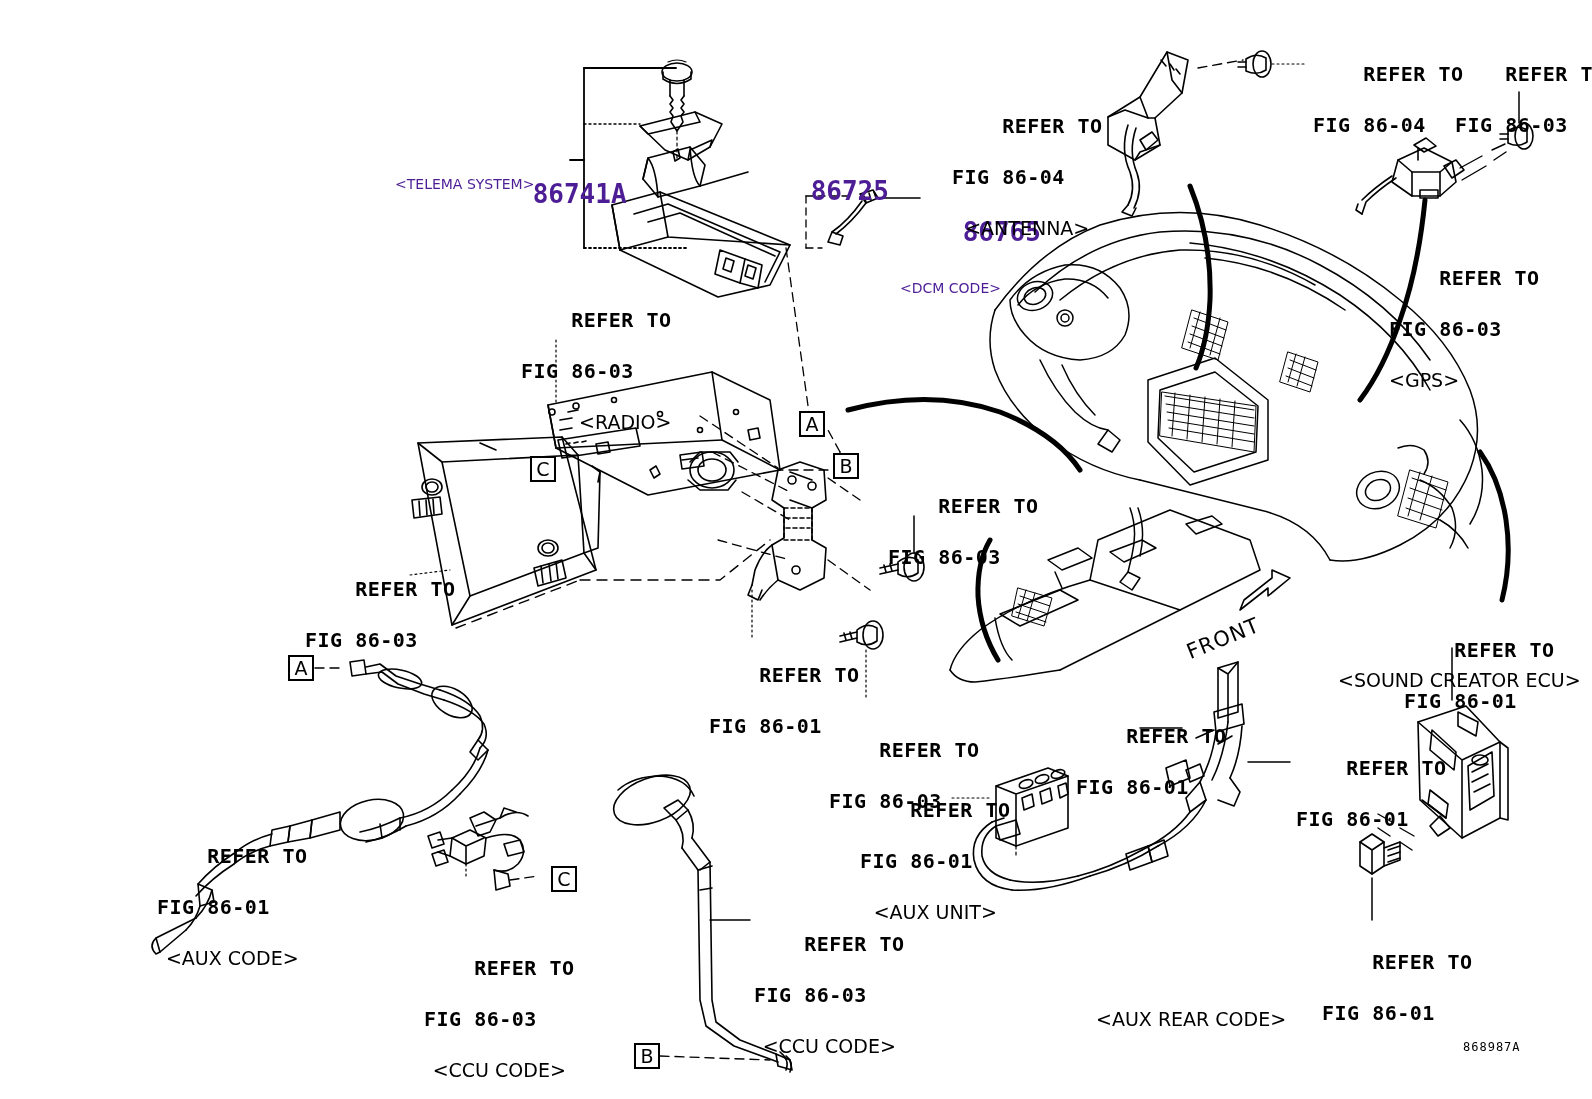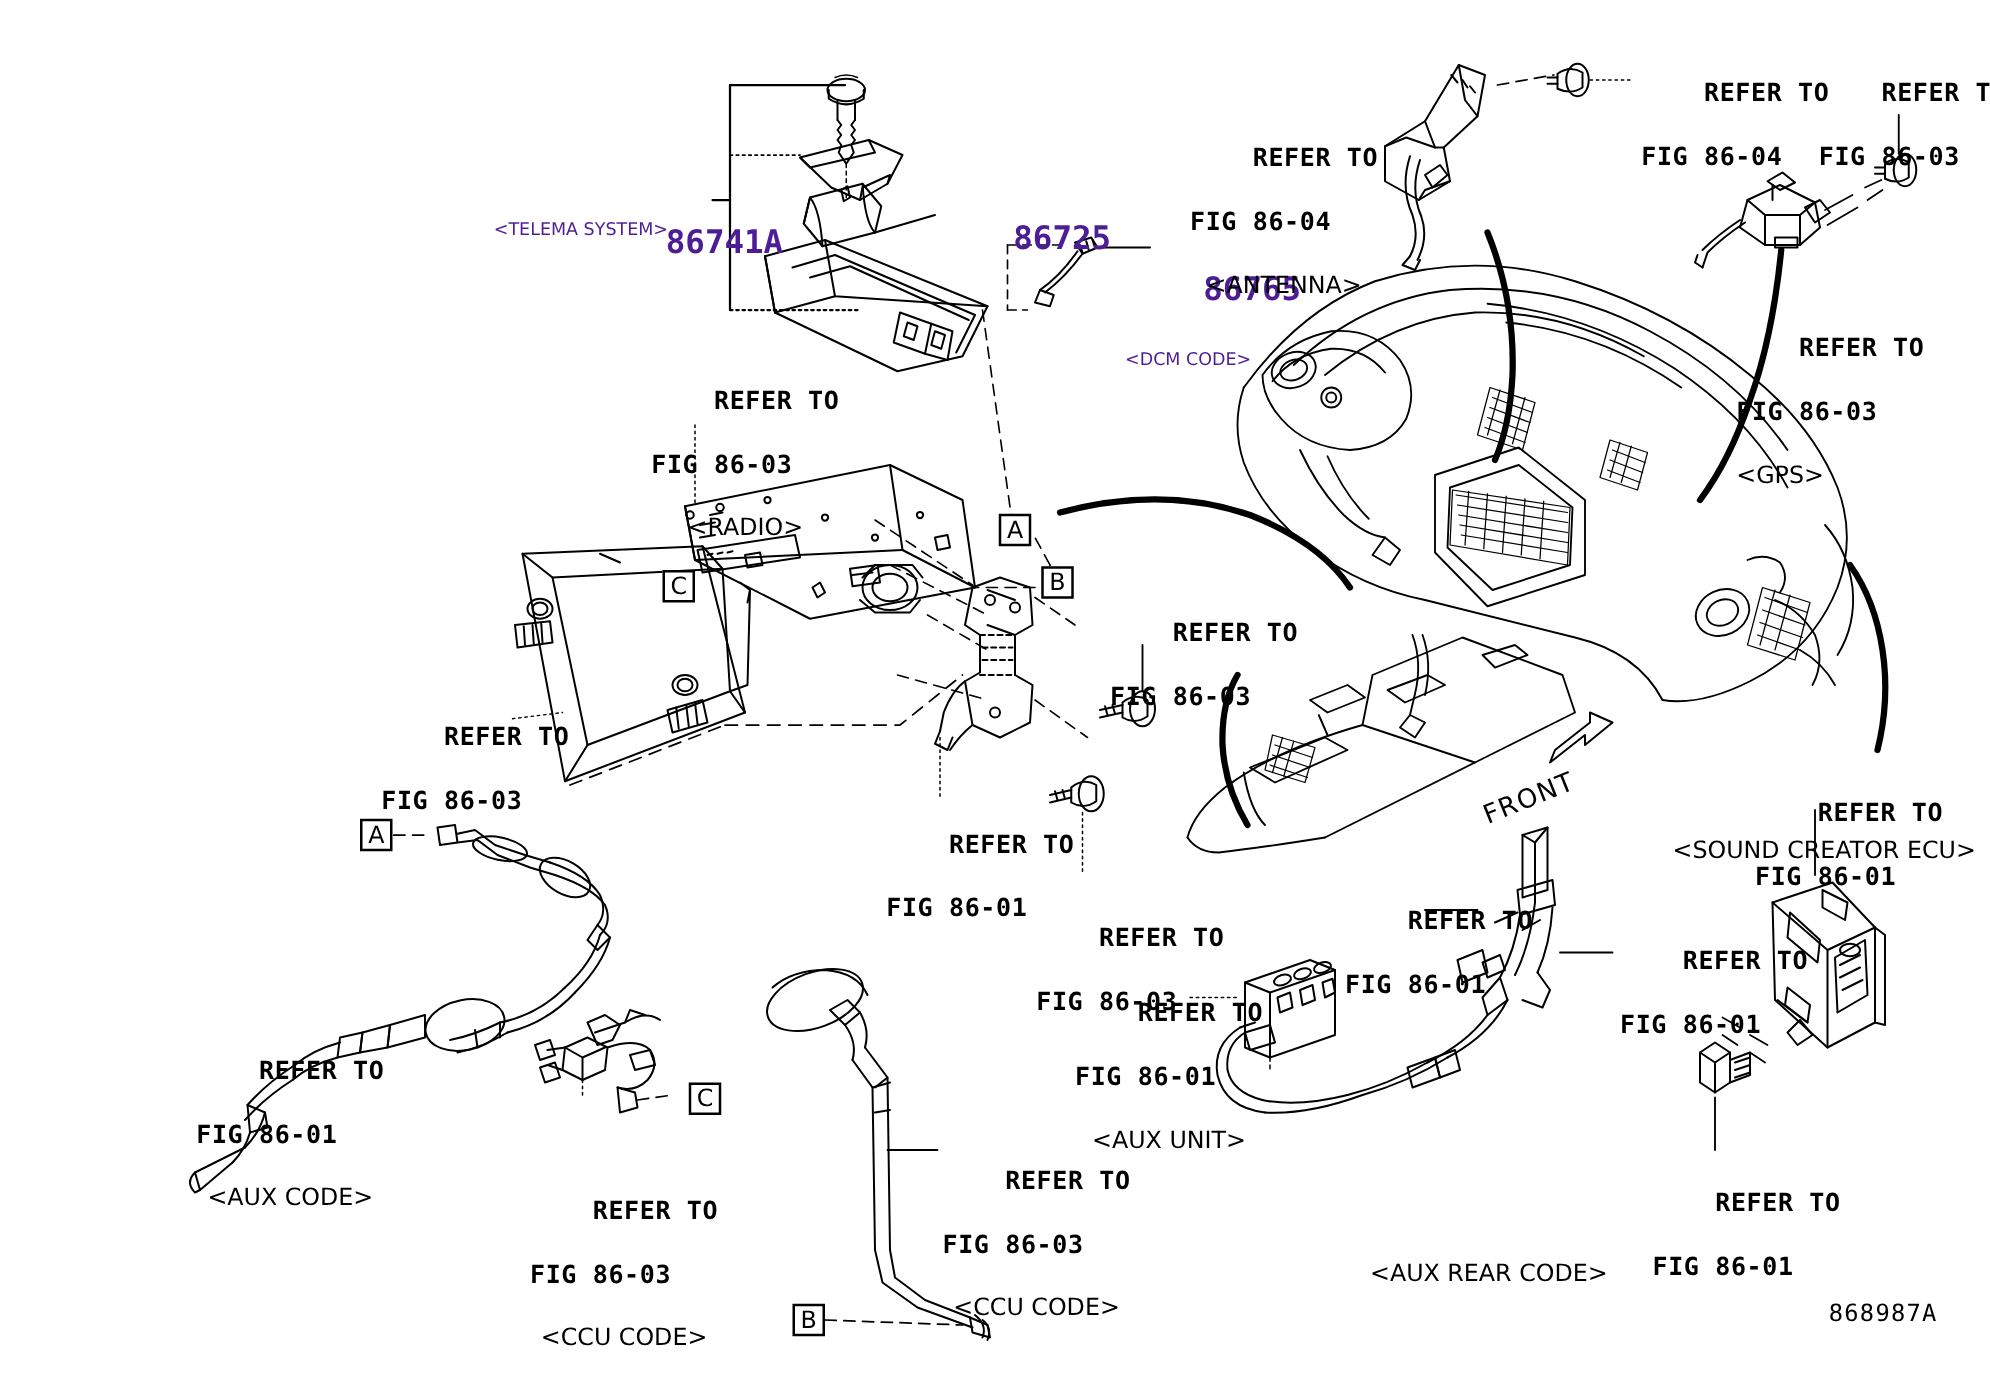--- a/index.html
+++ b/index.html
@@ -66,21 +66,21 @@
     color: #000;
     display: flex;
     align-items: center;
     justify-content: center;
     background: #fff;
     box-sizing: border-box;
   }
   .figno {
     position: absolute;
     font-family: "DejaVu Sans Mono", "Liberation Mono", monospace;
-    font-size: 19px;
+    font-size: 12px;
     font-weight: 400;
     color: #000;
     letter-spacing: 1px;
   }
   .frontlbl {
     position: absolute;
     font-family: "DejaVu Sans", "Liberation Sans", sans-serif;
     font-size: 21px;
     color: #000;
     transform: rotate(-22deg);
@@ -543,21 +543,21 @@
 
   <div class="lbl" style="left:1389px; top:240px;">
     <span>REFER TO</span>
     <br><span>FIG 86-03</span>
     <span class="sub" style="">&lt;GPS&gt;</span>
   </div>
 
   <div class="lbl" style="left:521px; top:282px;">
     <span>REFER TO</span>
     <br><span>FIG 86-03</span>
-    <span class="sub" style="text-align:center;">&lt;RADIO&gt;</span>
+    <span class="sub" style="text-align:right;">&lt;RADIO&gt;</span>
   </div>
 
   <div class="lbl" style="left:305px; top:551px;">
     <span>REFER TO</span>
     <br><span>FIG 86-03</span>
   </div>
 
   <div class="lbl" style="left:888px; top:468px;">
     <span>REFER TO</span>
     <br><span>FIG 86-03</span>

